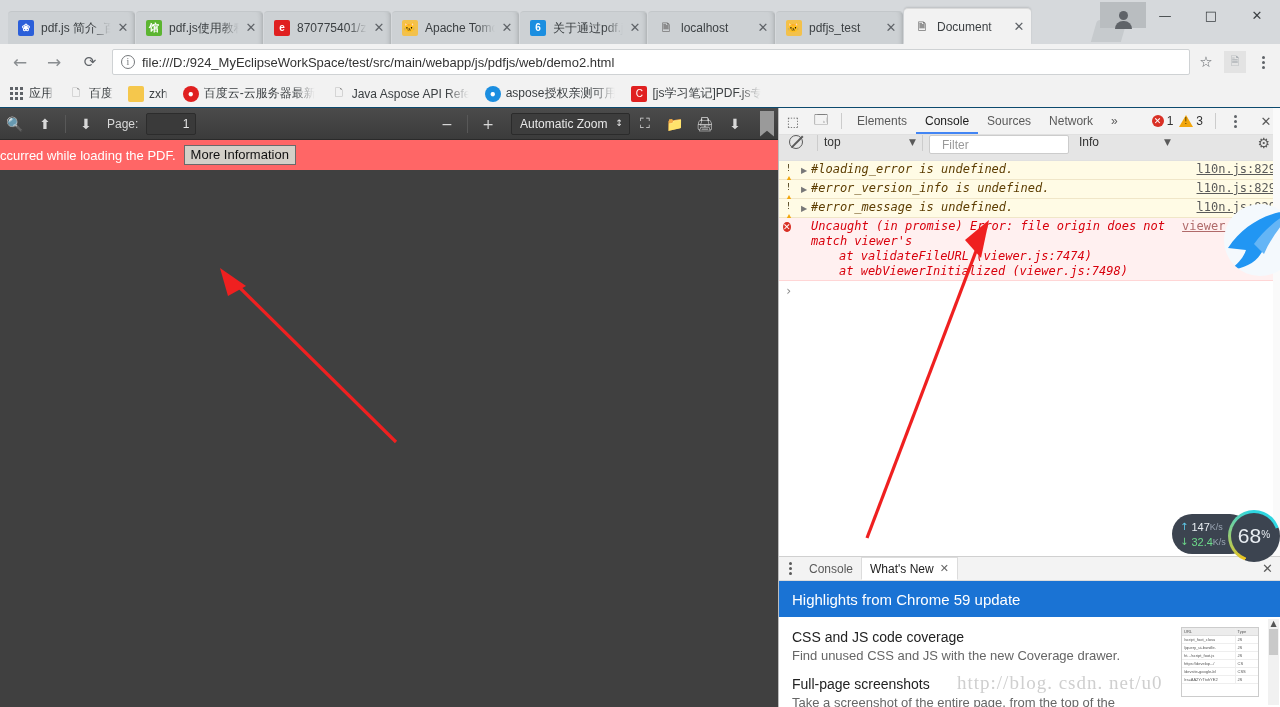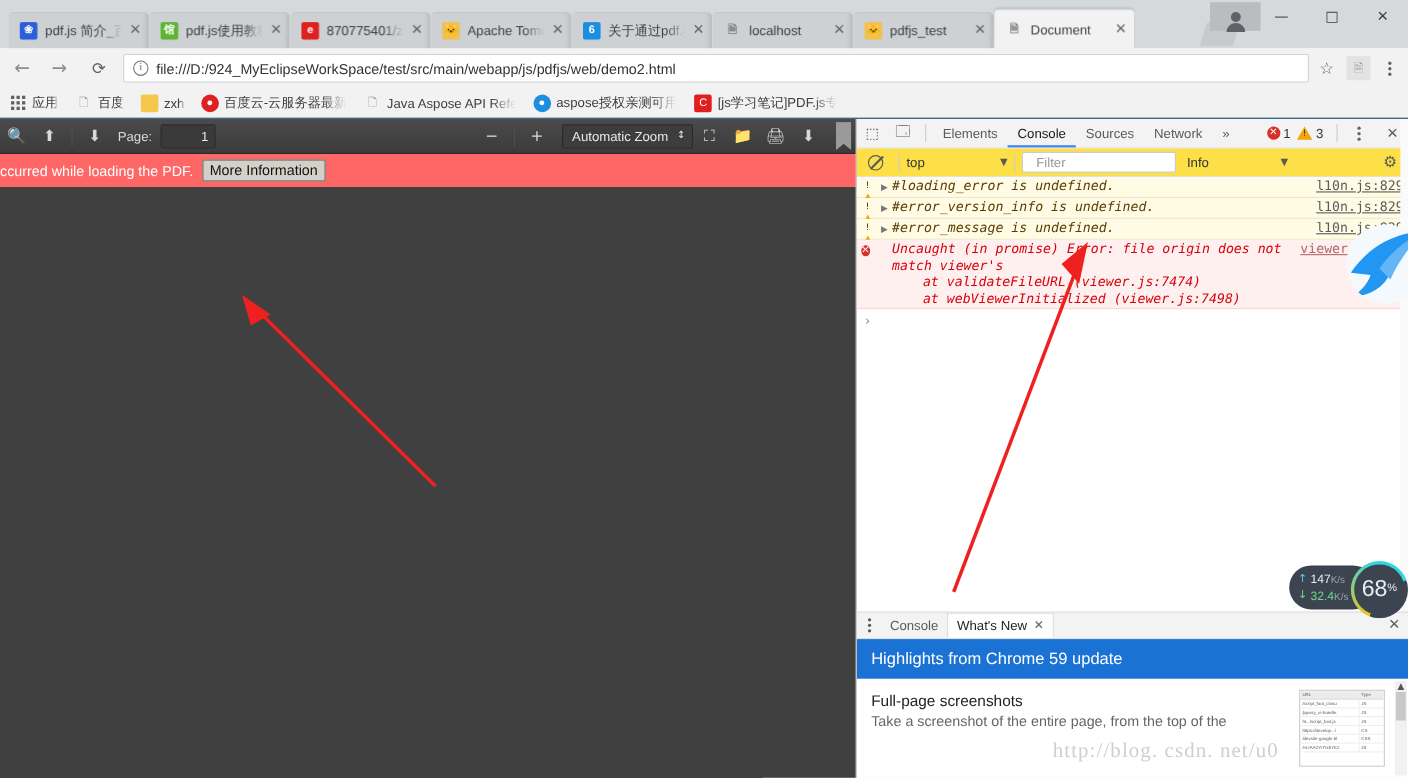--- a/index.html
+++ b/index.html
@@ -181,22 +181,22 @@
   .dt-counts { margin-left: auto; display: flex; align-items: center; font-size: 12px; color: #333; }
   .badge-err, .badge-warn { display:flex; align-items:center; margin-right: 6px;}
   .ico-err { width: 12px;height:12px;border-radius:50%;background:#d93025;color:#fff;
      font-size:9px;line-height:12px;text-align:center;margin-right:3px;font-family:"DejaVu Sans",sans-serif;}
   .ico-warn { width:0;height:0;border-left:7px solid transparent;border-right:7px solid transparent;
      border-bottom:12px solid #f2a60c; margin-right:3px; position:relative;}
   .ico-warn::after{content:'!';position:absolute;left:-2px;top:2px;font-size:8px;color:#3a2a00;
      font-family:"DejaVu Sans",sans-serif;}
 
   .dt-filterbar {
-    height: 26px; display: flex; align-items: center;
-    border-bottom: 1px solid #e0e0e0; background: #fde047; padding: 0 4px;
+    height: 26px; display: flex; align-items: flex-start;
+    border-bottom: 1px solid #e0e0e0; background: #e5e5e5; padding: 0 4px;
   }
   .ban {
     width: 14px;height:14px;border-radius:50%;border:1.6px solid #5a5a5a;
     position:relative; margin: 0 8px 0 6px;
   }
   .ban::after{content:'';position:absolute;left:-1px;top:5px;width:16px;height:1.6px;
      background:#5a5a5a;transform:rotate(-45deg);}
   .ctxsel { display:flex;align-items:center;font-size:12px;color:#333; width: 92px; }
   .caret { margin-left: auto; font-size: 9px; color:#5a5a5a; font-family:"DejaVu Sans",sans-serif;}
   .filterbox {
@@ -545,20 +545,24 @@
           </span>
         <span class="dtab">Console</span>
         <span class="dtab active">
           <span>What's New</span>
           <span class="x">✕</span>
         </span>
         <span class="dclose">✕</span>
       </div>
       <div class="wn-banner">Highlights from Chrome 59 update</div>
       <div class="wn-body">
+        <div>
+          <div class="wn-h">CSS and JS code coverage</div>
+          <div class="wn-p">Find unused CSS and JS with the new Coverage drawer.</div>
+        </div>
         <div>
           <div class="wn-h">Full-page screenshots</div>
           <div class="wn-p">Take a screenshot of the entire page, from the top of the</div>
         </div>
         <div class="wn-thumb" id="wnThumb">
             <div class="th">
               <span class="c1">URL</span>
               <span class="c2">Type</span>
             </div>
             <div class="tr">

